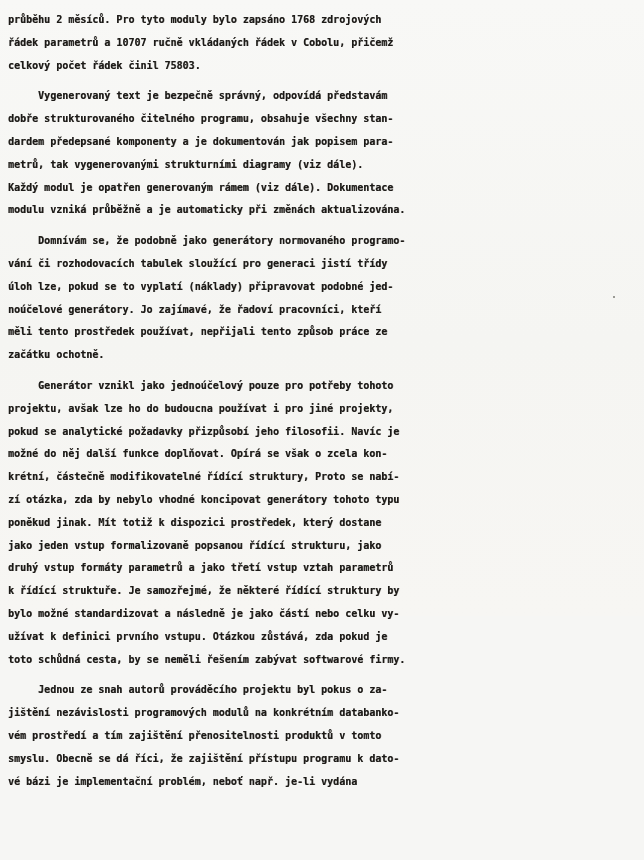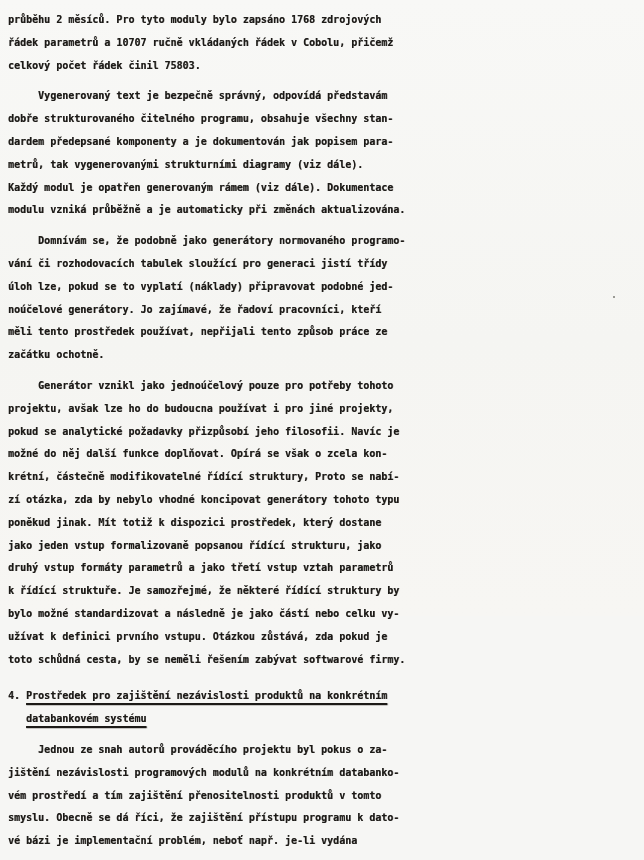--- a/index.html
+++ b/index.html
@@ -70,23 +70,19 @@
 možné do něj další funkce doplňovat. Opírá se však o zcela kon-
 krétní, částečně modifikovatelné řídící struktury, Proto se nabí-
 zí otázka, zda by nebylo vhodné koncipovat generátory tohoto typu
 poněkud jinak. Mít totiž k dispozici prostředek, který dostane
 jako jeden vstup formalizovaně popsanou řídící strukturu, jako
 druhý vstup formáty parametrů a jako třetí vstup vztah parametrů
 k řídící struktuře. Je samozřejmé, že některé řídící struktury by
 bylo možné standardizovat a následně je jako částí nebo celku vy-
 užívat k definici prvního vstupu. Otázkou zůstává, zda pokud je
 toto schůdná cesta, by se neměli řešením zabývat softwarové firmy.</div>
-      <div class="heading">
-        <div class="h-row"><span class="h-prefix">4. </span><span class="h-underline">Prostředek pro zajištění nezávislosti produktů na konkrétním</span></div>
-        <div class="h-row"><span class="h-prefix">   </span><span class="h-underline">databankovém systému</span></div>
-      </div>
       <div class="para">     Jednou ze snah autorů prováděcího projektu byl pokus o za-
 jištění nezávislosti programových modulů na konkrétním databanko-
 vém prostředí a tím zajištění přenositelnosti produktů v tomto
 smyslu. Obecně se dá říci, že zajištění přístupu programu k dato-
 vé bázi je implementační problém, neboť např. je-li vydána</div>
     </div>
 </div>
 
 </body></html>

